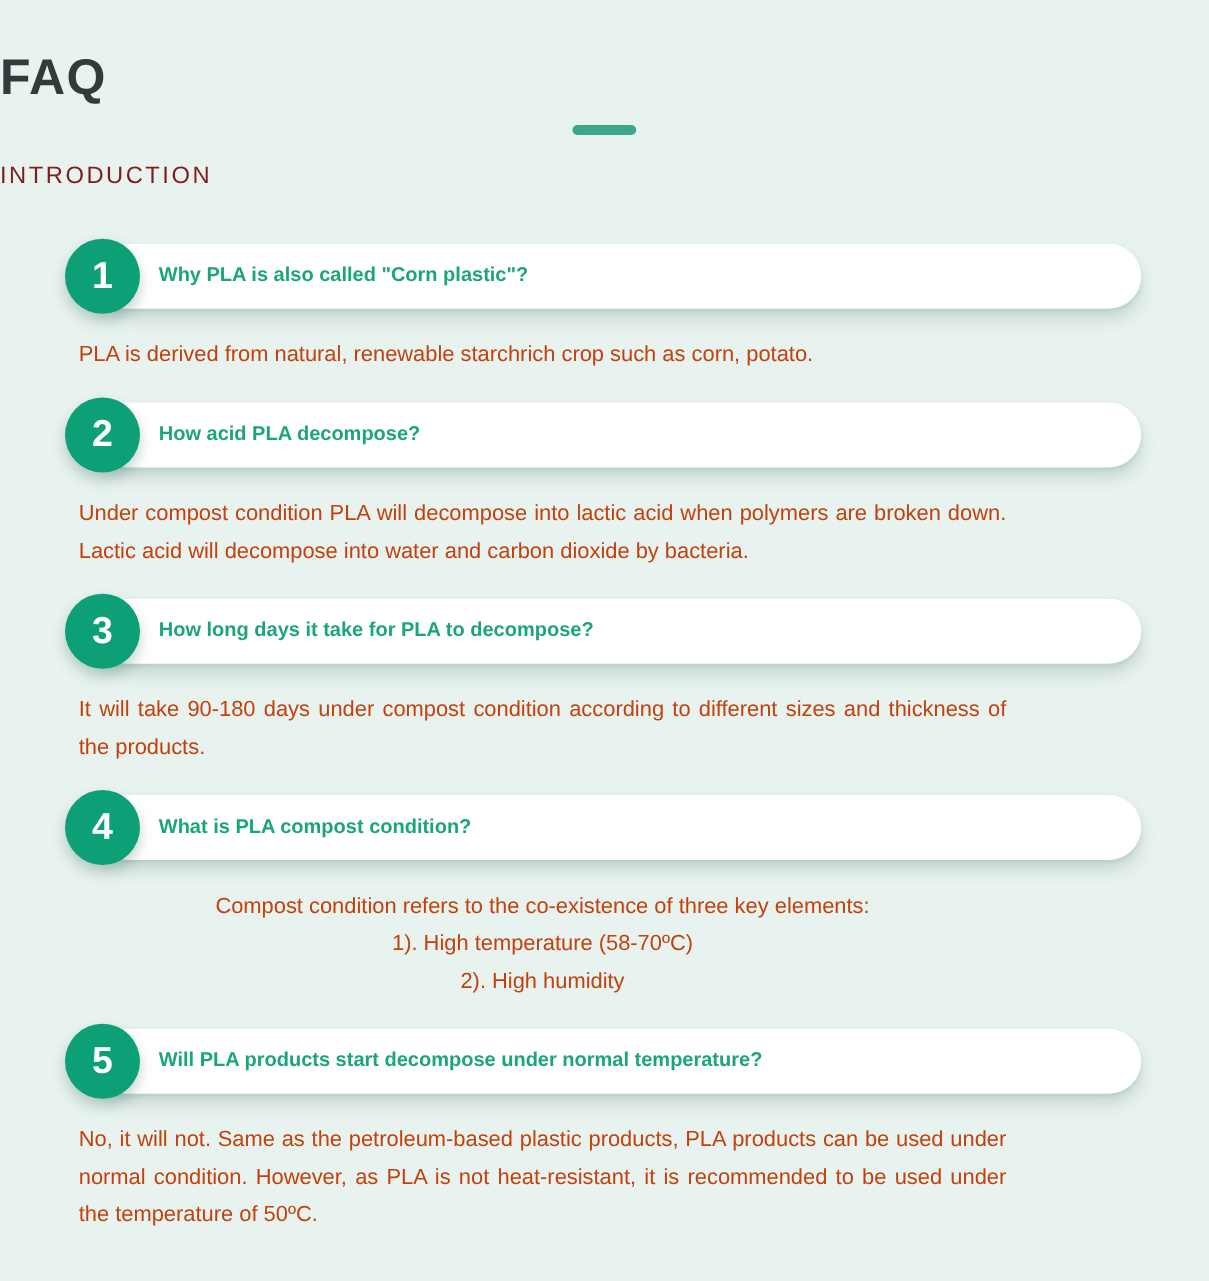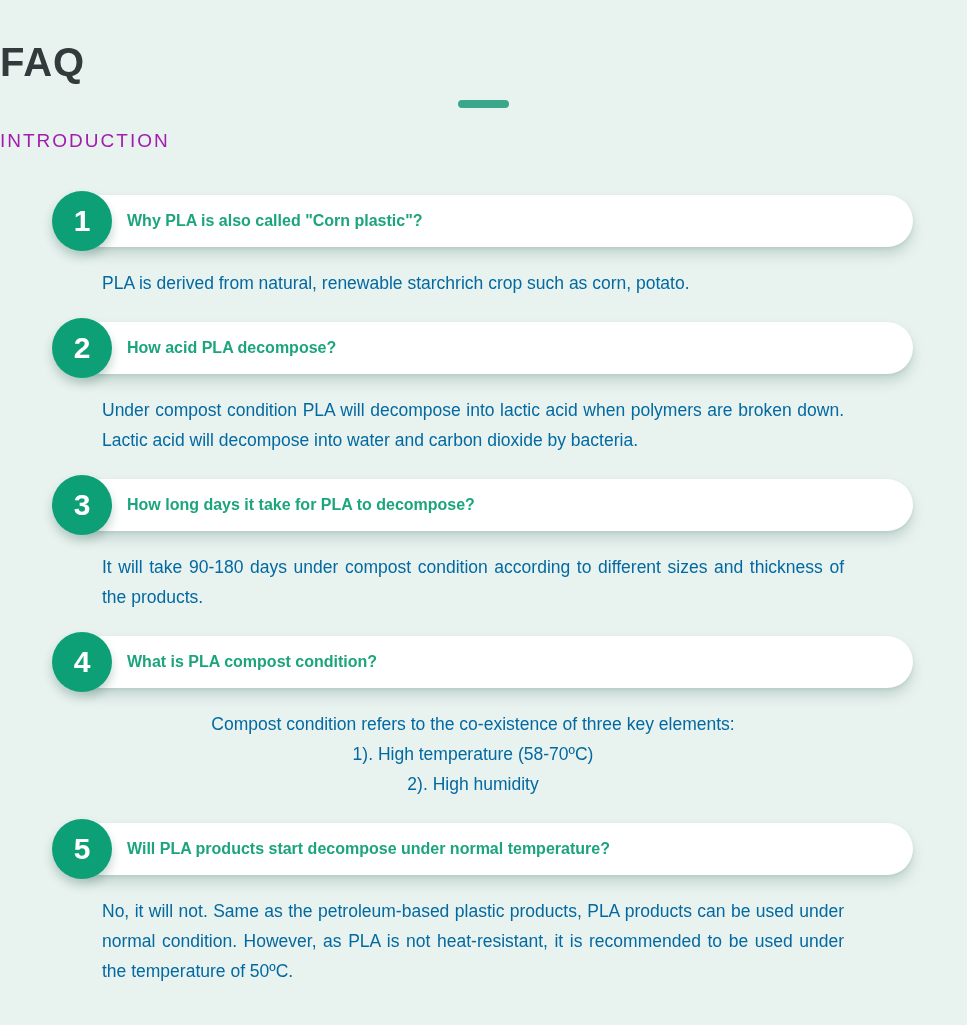--- a/index.html
+++ b/index.html
@@ -28,21 +28,21 @@
     height: 8px;
     border-radius: 4px;
     background: var(--underline, #3ba78a);
     margin: 16px auto 0 auto;
   }
   .subtitle {
     margin-top: 22px;
     font-size: 19px;
     line-height: 22px;
     letter-spacing: 2px;
-    color: #a21caf;
+    color: #7f1d1d;
     font-weight: 400;
   }
 
   
   .faq-list { margin-top: 0; }
   .qbar {
     position: relative;
     margin-left: 75px;
     margin-top: 24px;
     width: 838px;
@@ -70,26 +70,26 @@
   .qtitle {
     padding-left: 52px;
     line-height: 52px;
     font-size: 16px;
     font-weight: 700;
     color: var(--qgreen, #1ca57d);
     white-space: nowrap;
     overflow: hidden;
   }
   .answer {
-    margin-left: 102px;
+    margin-left: 63px;
     margin-top: 21px;
     width: 742px;
     font-size: 17.5px;
     line-height: 30px;
-    color: #0369a1;
+    color: #c2410c;
   }
   .answer.justify { text-align: justify; }
   .answer .line { display: block; text-align: center; }
 </style>
 </head>
 <body style="--bg: #e8f2ef; --circle: #0da076; --qgreen: #1ca57d; --underline: #3ba78a;">
 
 <div class="page">
 
   <div class="header">

